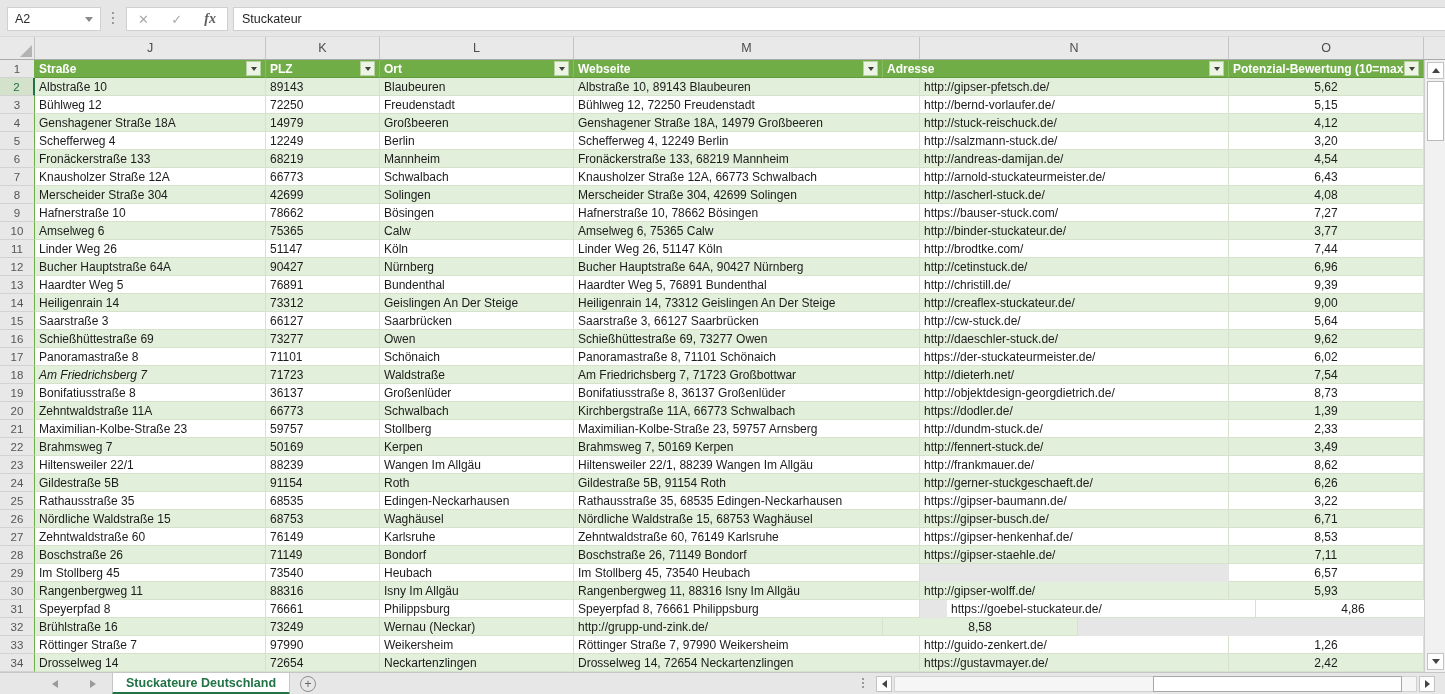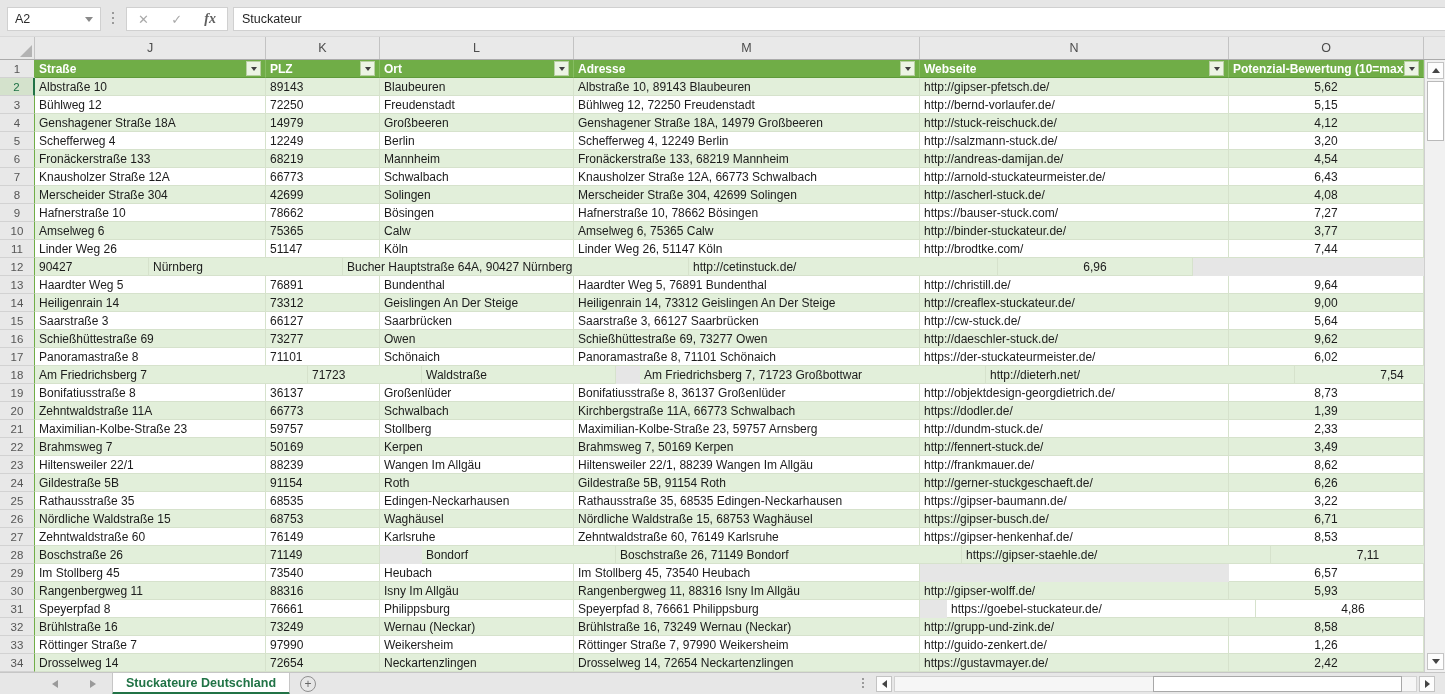--- a/index.html
+++ b/index.html
@@ -105,26 +105,26 @@
           <div class="flt"></div>
         </div>
         <div class="th" style="width: 114px;">
           <span class="th-label">PLZ</span>
           <div class="flt"></div>
         </div>
         <div class="th" style="width: 194px;">
           <span class="th-label">Ort</span>
           <div class="flt"></div>
         </div>
+        <div class="th" style="width: 309px;">
+          <span class="th-label">Webseite</span>
+          <div class="flt"></div>
+        </div>
         <div class="th" style="width: 346px;">
           <span class="th-label">Adresse</span>
-          <div class="flt"></div>
-        </div>
-        <div class="th" style="width: 309px;">
-          <span class="th-label">Webseite</span>
           <div class="flt"></div>
         </div>
         <div class="th" style="width: 195px;">
           <span class="th-label">Potenzial-Bewertung (10=max)</span>
           <div class="flt"></div>
         </div>
       </div>
       <div class="row band">
         <div class="rowhead sel">2</div>
         <div class="c" style="width: 231px;">Albstraße 10</div>
@@ -210,34 +210,35 @@
         <div class="rowhead">11</div>
         <div class="c" style="width: 231px;">Linder Weg 26</div>
         <div class="c" style="width: 114px;">51147</div>
         <div class="c" style="width: 194px;">Köln</div>
         <div class="c" style="width: 346px;">Linder Weg 26, 51147 Köln</div>
         <div class="c" style="width: 309px;">http://brodtke.com/</div>
         <div class="c ac" style="width: 195px;">7,44</div>
       </div>
       <div class="row band">
         <div class="rowhead">12</div>
+        <div class="c" style="width: 231px;">Bucher Hauptstraße 64A</div>
         <div class="c" style="width: 114px;">90427</div>
         <div class="c" style="width: 194px;">Nürnberg</div>
         <div class="c" style="width: 346px;">Bucher Hauptstraße 64A, 90427 Nürnberg</div>
         <div class="c" style="width: 309px;">http://cetinstuck.de/</div>
         <div class="c ac" style="width: 195px;">6,96</div>
       </div>
       <div class="row">
         <div class="rowhead">13</div>
         <div class="c" style="width: 231px;">Haardter Weg 5</div>
         <div class="c" style="width: 114px;">76891</div>
         <div class="c" style="width: 194px;">Bundenthal</div>
         <div class="c" style="width: 346px;">Haardter Weg 5, 76891 Bundenthal</div>
         <div class="c" style="width: 309px;">http://christill.de/</div>
-        <div class="c ac" style="width: 195px;">9,64</div>
+        <div class="c ac" style="width: 195px;">9,39</div>
       </div>
       <div class="row band">
         <div class="rowhead">14</div>
         <div class="c" style="width: 231px;">Heiligenrain 14</div>
         <div class="c" style="width: 114px;">73312</div>
         <div class="c" style="width: 194px;">Geislingen An Der Steige</div>
         <div class="c" style="width: 346px;">Heiligenrain 14, 73312 Geislingen An Der Steige</div>
         <div class="c" style="width: 309px;">http://creaflex-stuckateur.de/</div>
         <div class="c ac" style="width: 195px;">9,00</div>
       </div>
@@ -263,24 +264,24 @@
         <div class="rowhead">17</div>
         <div class="c" style="width: 231px;">Panoramastraße 8</div>
         <div class="c" style="width: 114px;">71101</div>
         <div class="c" style="width: 194px;">Schönaich</div>
         <div class="c" style="width: 346px;">Panoramastraße 8, 71101 Schönaich</div>
         <div class="c" style="width: 309px;">https://der-stuckateurmeister.de/</div>
         <div class="c ac" style="width: 195px;">6,02</div>
       </div>
       <div class="row band">
         <div class="rowhead">18</div>
-        <div class="c" style="width: 273px;">Am Friedrichsberg 7</div>
+        <div class="c" style="width: 231px; font-style: italic;">Am Friedrichsberg 7</div>
         <div class="c" style="width: 114px;">71723</div>
         <div class="c" style="width: 194px;">Waldstraße</div>
-        <div class="c" style="width: 346px; margin-left: 24px;">Am Friedrichsberg 7, 71723 Großbottwar</div>
+        <div class="c" style="width: 346px;">Am Friedrichsberg 7, 71723 Großbottwar</div>
         <div class="c" style="width: 309px;">http://dieterh.net/</div>
         <div class="c ac" style="width: 195px;">7,54</div>
       </div>
       <div class="row">
         <div class="rowhead">19</div>
         <div class="c" style="width: 231px;">Bonifatiusstraße 8</div>
         <div class="c" style="width: 114px;">36137</div>
         <div class="c" style="width: 194px;">Großenlüder</div>
         <div class="c" style="width: 346px;">Bonifatiusstraße 8, 36137 Großenlüder</div>
         <div class="c" style="width: 309px;">http://objektdesign-georgdietrich.de/</div>
@@ -355,21 +356,21 @@
         <div class="c" style="width: 114px;">76149</div>
         <div class="c" style="width: 194px;">Karlsruhe</div>
         <div class="c" style="width: 346px;">Zehntwaldstraße 60, 76149 Karlsruhe</div>
         <div class="c" style="width: 309px;">https://gipser-henkenhaf.de/</div>
         <div class="c ac" style="width: 195px;">8,53</div>
       </div>
       <div class="row band">
         <div class="rowhead">28</div>
         <div class="c" style="width: 231px;">Boschstraße 26</div>
         <div class="c" style="width: 114px;">71149</div>
-        <div class="c" style="width: 194px; margin-left: 42px;">Bondorf</div>
+        <div class="c" style="width: 194px;">Bondorf</div>
         <div class="c" style="width: 346px;">Boschstraße 26, 71149 Bondorf</div>
         <div class="c" style="width: 309px;">https://gipser-staehle.de/</div>
         <div class="c ac" style="width: 195px;">7,11</div>
       </div>
       <div class="row">
         <div class="rowhead">29</div>
         <div class="c" style="width: 231px;">Im Stollberg 45</div>
         <div class="c" style="width: 114px;">73540</div>
         <div class="c" style="width: 194px;">Heubach</div>
         <div class="c" style="width: 346px;">Im Stollberg 45, 73540 Heubach</div>
@@ -392,21 +393,20 @@
         <div class="c" style="width: 194px;">Philippsburg</div>
         <div class="c" style="width: 346px;">Speyerpfad 8, 76661 Philippsburg</div>
         <div class="c" style="width: 309px; margin-left: 27px;">https://goebel-stuckateur.de/</div>
         <div class="c ac" style="width: 195px;">4,86</div>
       </div>
       <div class="row band">
         <div class="rowhead">32</div>
         <div class="c" style="width: 231px;">Brühlstraße 16</div>
         <div class="c" style="width: 114px;">73249</div>
         <div class="c" style="width: 194px;">Wernau (Neckar)</div>
-        <div class="c" style="width: 346px;">Brühlstraße 16, 73249 Wernau (Neckar)</div>
         <div class="c" style="width: 309px;">http://grupp-und-zink.de/</div>
         <div class="c ac" style="width: 195px;">8,58</div>
       </div>
       <div class="row">
         <div class="rowhead">33</div>
         <div class="c" style="width: 231px;">Röttinger Straße 7</div>
         <div class="c" style="width: 114px;">97990</div>
         <div class="c" style="width: 194px;">Weikersheim</div>
         <div class="c" style="width: 346px;">Röttinger Straße 7, 97990 Weikersheim</div>
         <div class="c" style="width: 309px;">http://guido-zenkert.de/</div>

